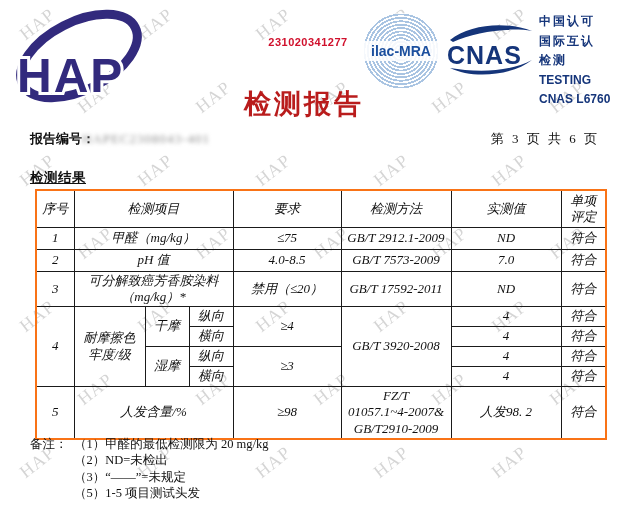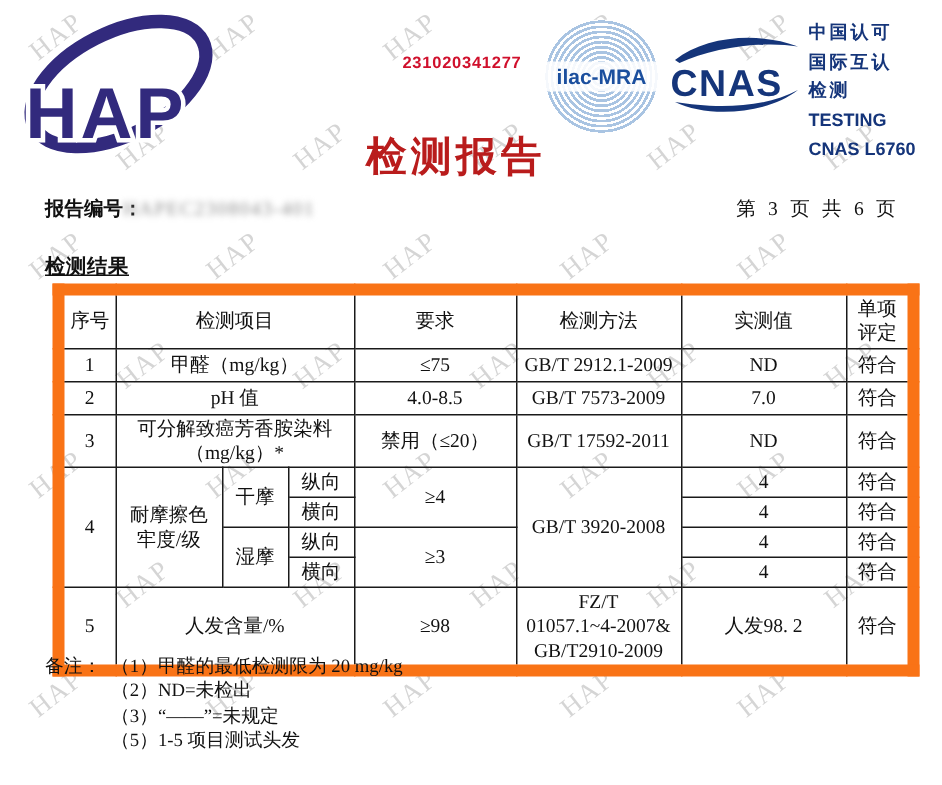--- a/index.html
+++ b/index.html
@@ -38,21 +38,21 @@
   .repno-label{left:30px;top:130px;font-weight:bold;font-size:13px;}
   .repno-value{left:82px;top:131px;font-size:13px;color:#8f8f8f;letter-spacing:1px;
                filter:blur(2.2px);}
   .page-indicator{right:31px;top:130px;font-size:13px;word-spacing:5px;}
   .section-heading{left:30px;top:169px;font-weight:bold;font-size:13.5px;letter-spacing:.5px;text-decoration:underline;}
   
   table.result{position:absolute;left:35px;top:189px;width:570px;border-collapse:collapse;
                table-layout:fixed;font-size:13px;background:transparent;}
   table.result td,table.result th{border:1px solid #1a1a1a;text-align:center;vertical-align:middle;
                padding:1px 2px;font-weight:normal;white-space:pre-line;line-height:1.25;}
-  table.result{border:8px solid #f97316;}
+  table.result{border:2px solid #f97316;font-style:italic;}
   tr.hdr{height:37px;}
   tr.h22{height:22px;} tr.h34{height:34px;} tr.h20{height:20px;} tr.h46{height:46px;}
   
   .notes{left:30px;top:436px;display:flex;font-size:12.5px;line-height:16.4px;}
   .notes-label{width:44px;}
   .notes-items{}
   
   [data-interactable]{cursor:default;}
 </style>
 </head>

